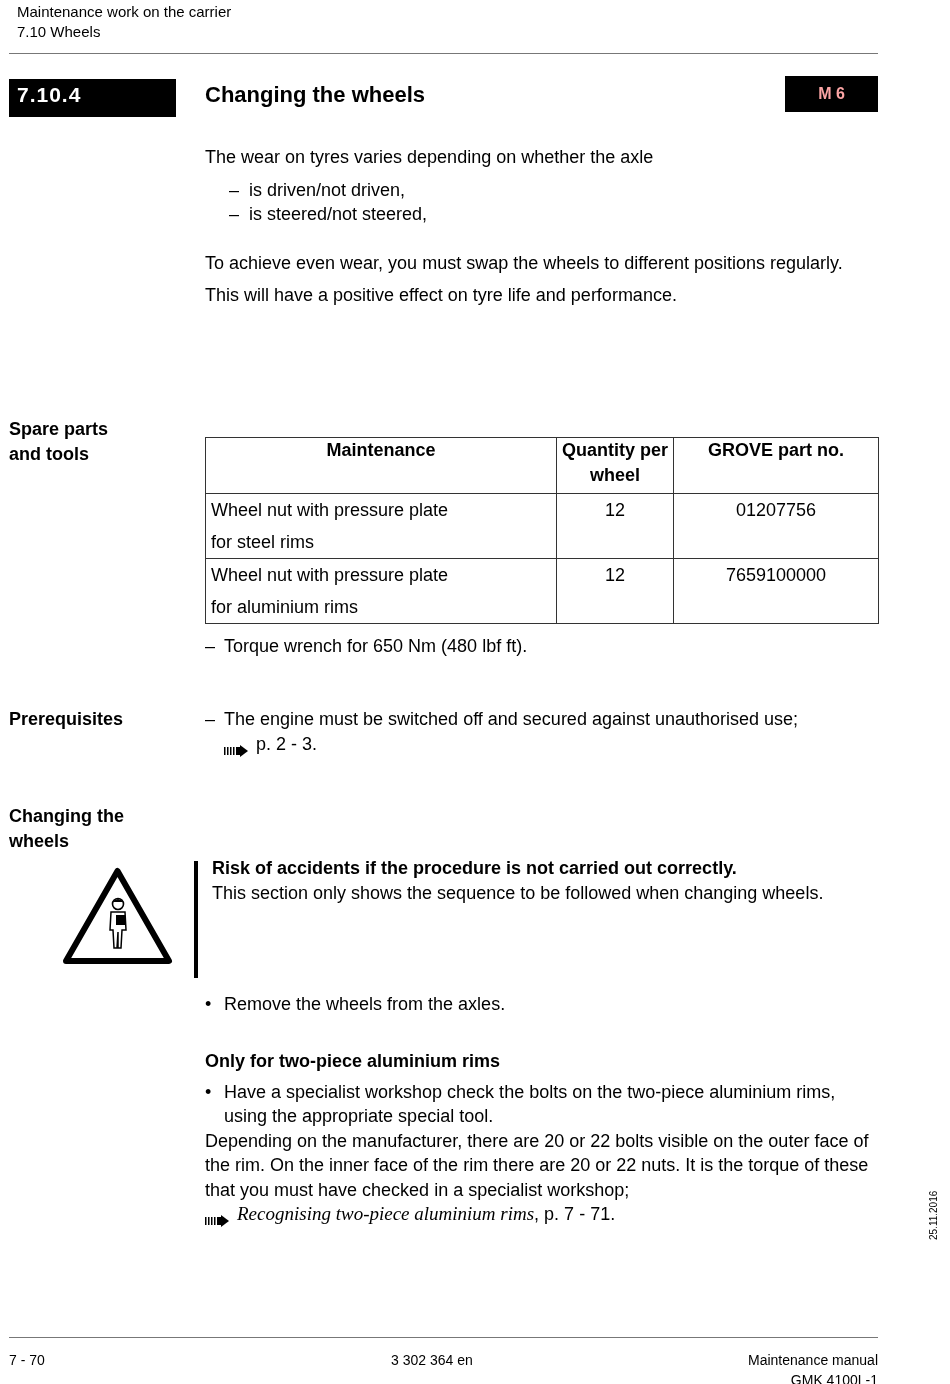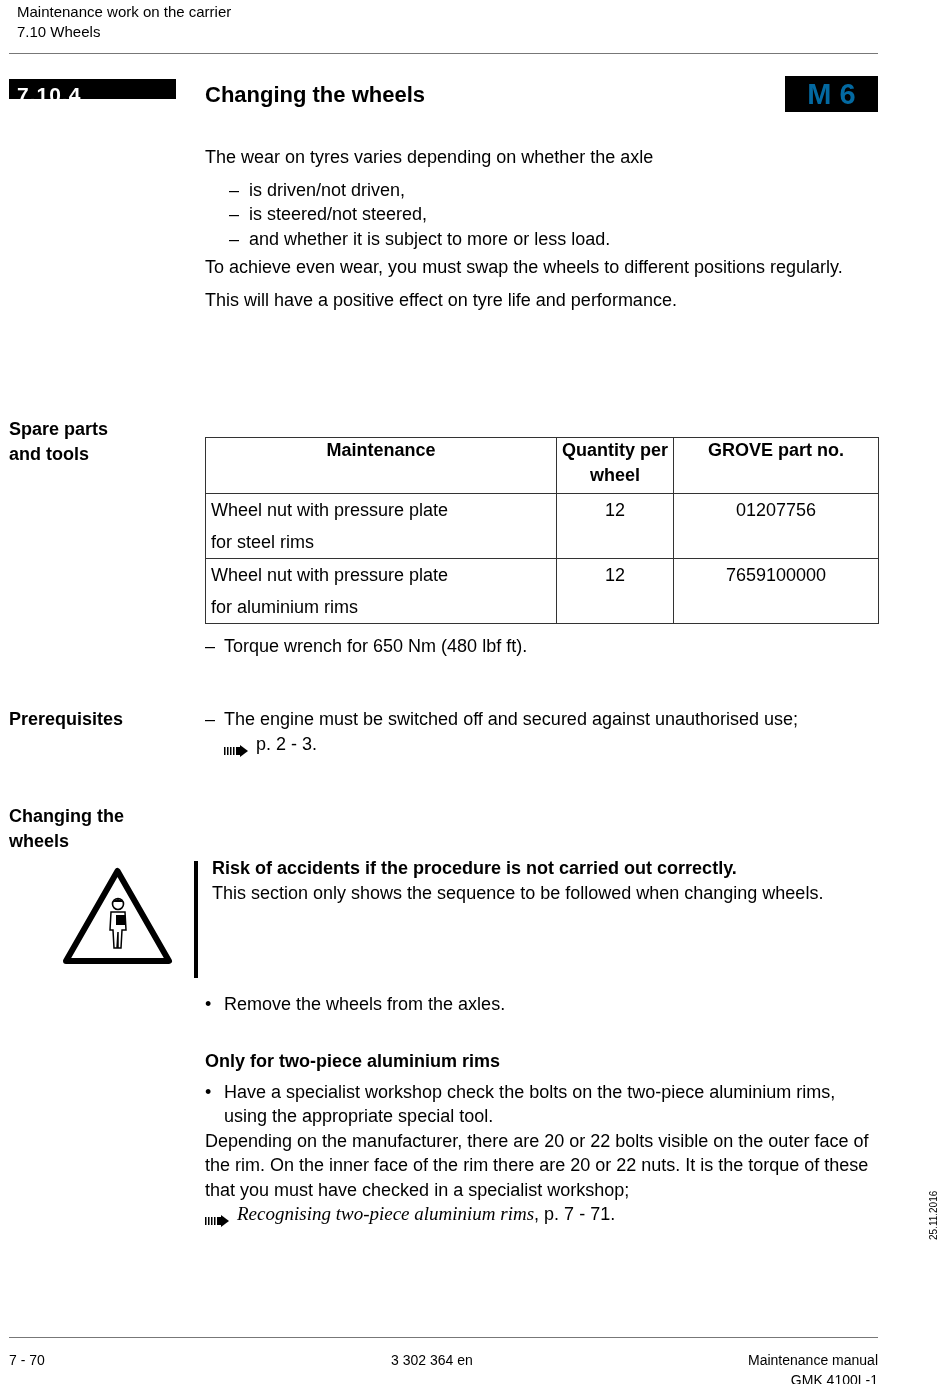--- a/index.html
+++ b/index.html
@@ -1,25 +1,25 @@
 <!DOCTYPE html>
 <html><head>
   <meta charset="utf-8">
   <style>
     html, body { margin: 0; padding: 0; background: #ffffff; }
     body { width: 950px; height: 1384px; position: relative; overflow: hidden;
       font-family: "Liberation Sans", sans-serif; color: #000; }
     .abs { position: absolute; }
     .hdr { left: 17px; font-size: 15px; line-height: 20px; }
     .rule { left: 9px; width: 869px; height: 1px; background: #777; }
-    .secnum { left: 9px; top: 79px; width: 167px; height: 20px; background: #000; color: #fff;
+    .secnum { left: 9px; top: 79px; width: 167px; height: 38px; background: #000; color: #fff;
       font-weight: bold; font-size: 21px; line-height: 31px; padding-left: 8px; box-sizing: border-box; letter-spacing: 1px; }
     .sectitle { left: 205px; top: 80px; font-weight: bold; font-size: 22px; line-height: 30px; }
-    .badge { left: 785px; top: 76px; width: 93px; height: 36px; background: #000; color: #0369a1;
-      font-weight: bold; font-size: 29px; line-height: 36px; text-align: center; }
+    .badge { left: 785px; top: 76px; width: 93px; height: 36px; background: #000; color: #fca5a5;
+      font-weight: bold; font-size: 16px; line-height: 36px; text-align: center; }
     .body { left: 205px; font-size: 18px; line-height: 24.5px; }
     .dash-list { margin: 0; padding: 0; list-style: none; }
     .dash-list li { position: relative; padding-left: 44px; }
     .dash-list li::before { content: "–"; position: absolute; left: 24px; }
     .side { left: 9px; font-weight: bold; font-size: 18px; line-height: 24.5px; }
     table.parts { border-collapse: collapse; position: absolute; left: 205px; top: 437px; width: 674px;
       font-size: 18px; }
     table.parts th, table.parts td { border: 1px solid #333; vertical-align: top; padding: 0 5px; }
     table.parts th { font-weight: bold; line-height: 24.5px; padding-top: 0; height: 55px; text-align: center; }
     table.parts td { line-height: 32px; height: 63px; }
@@ -44,23 +44,22 @@
 
 <div class="abs secnum">7.10.4</div>
 <div class="abs sectitle">Changing the wheels</div>
 <div class="abs badge">M 6</div>
 
 <div class="abs body" style="top:145px; width:675px;">
   <div>The wear on tyres varies depending on whether the axle</div>
   <ul class="dash-list" style="margin-top:8px;">
     <li>is driven/not driven,</li>
     <li>is steered/not steered,</li>
-    <li>and whether it is subject to more or less load.</li>
   </ul>
-  <div style="margin-top:4px;">To achieve even wear, you must swap the wheels to different positions regularly.</div>
+  <div style="margin-top:24px;">To achieve even wear, you must swap the wheels to different positions regularly.</div>
   <div style="margin-top:8px;">This will have a positive effect on tyre life and performance.</div>
 </div>
 
 <div class="abs side" style="top:417px;">
   <div>Spare parts</div>
   <div>and tools</div>
 </div>
 
 <table class="parts">
   <thead>

